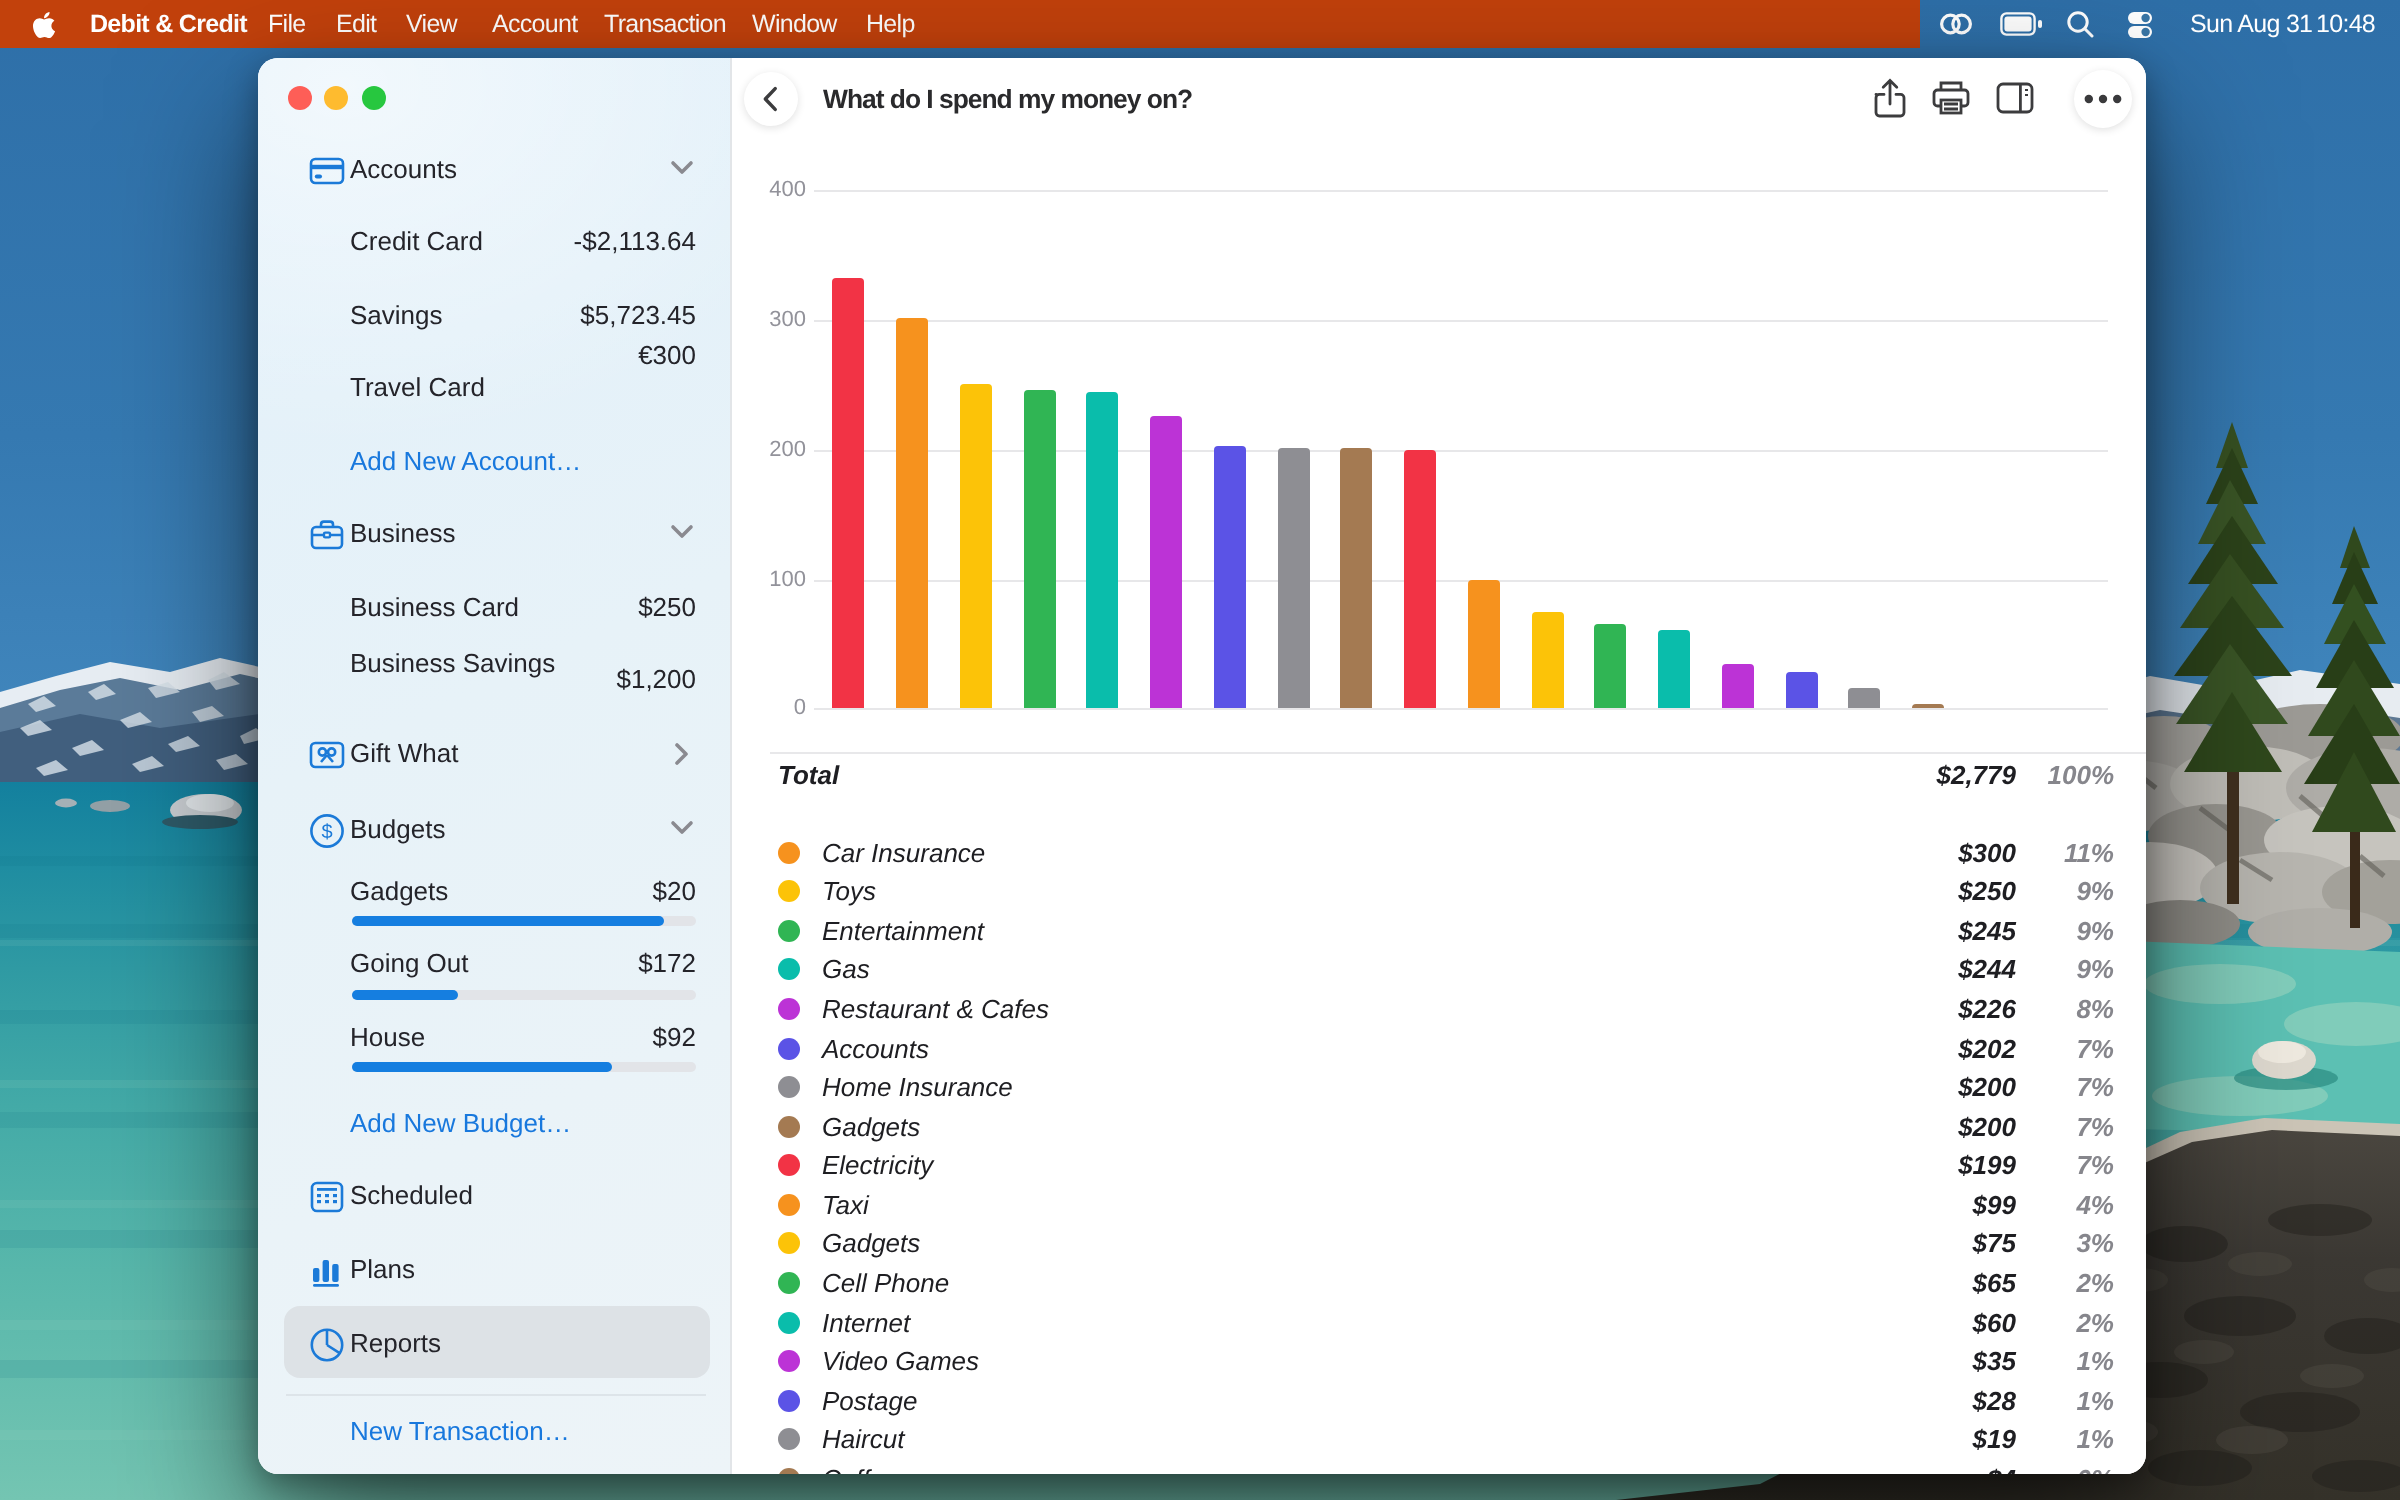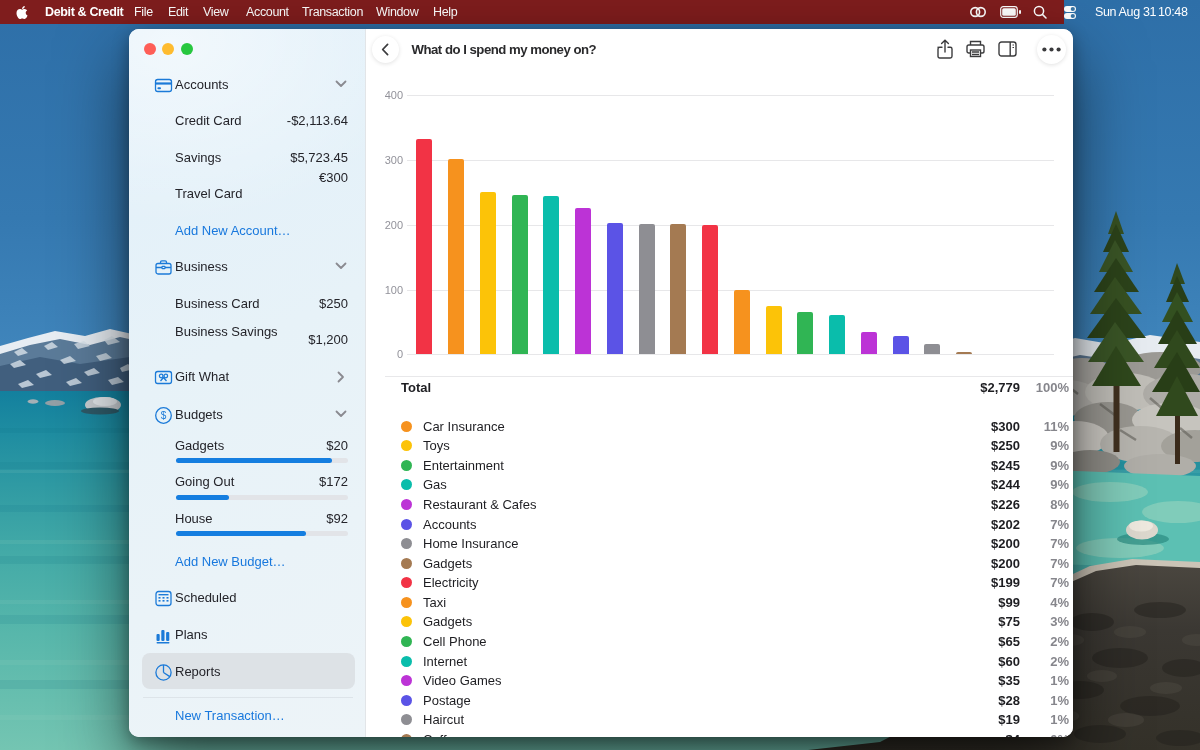--- a/index.html
+++ b/index.html
@@ -1,22 +1,22 @@
 <!DOCTYPE html>
 <html><head>
 <meta charset="utf-8">
 <style>
   * { margin:0; padding:0; box-sizing:border-box; }
   html,body { width:1200px; height:750px; overflow:hidden; }
   body { font-family:"Liberation Sans", sans-serif; position:relative; }
   .abs { position:absolute; }
   #wall { position:absolute; left:0; top:0; }
   
-  #menubar { position:absolute; left:0; top:0; width:1064px; height:24px;
-    background:#7f1d1d; color:#fff; font-size:12.5px; letter-spacing:-0.35px; }
+  #menubar { position:absolute; left:0; top:0; width:960px; height:24px;
+    background:#c2410c; color:#fff; font-size:12.5px; letter-spacing:-0.35px; }
   #menubar .item { position:absolute; top:0; height:24px; line-height:25px; white-space:nowrap; }
   
   #window { position:absolute; left:129px; top:29px; width:944px; height:708px;
     border-radius:10px; background:#fff; overflow:hidden;
     box-shadow:0 30px 70px rgba(0,0,0,0.58), 0 5px 16px rgba(0,0,0,0.34); }
   #sidebar { position:absolute; left:0; top:0; width:237px; height:708px;
     background:radial-gradient(ellipse 420px 300px at 18% 2%, rgba(255,255,255,0.55), rgba(255,255,255,0) 60%), linear-gradient(155deg,#e1f0fa 0%, #e7f2f8 45%, #edf4f8 100%); }
   #main { position:absolute; left:237px; top:0; width:707px; height:708px;
     background:#fff; }
   .tl { position:absolute; width:12px; height:12px; border-radius:50%; top:14px; }
@@ -25,21 +25,21 @@
   .slink { position:absolute; left:46px; font-size:13px; color:#1878dd; height:18px; line-height:18px; }
   .sicon { position:absolute; left:25px; width:19px; height:19px; }
   .chev { position:absolute; color:#8a8a90; }
   .pbar { position:absolute; left:47px; width:172px; height:5px; border-radius:3px; background:#e2e4e8; }
   .pfill { height:5px; border-radius:3px; background:#157ee0; }
   
   .grid { position:absolute; height:1px; background:#e7e7e9; left:41px; width:647px; }
   .ylab { position:absolute; font-size:11px; color:#92929a; width:40px; text-align:right; left:234px; }
   .bar { position:absolute; width:16px; border-radius:2px 2px 0 0; }
   
-  .trow { position:absolute; left:16px; width:707px; height:19px; font-size:13px; }
+  .trow { position:absolute; left:4px; width:707px; height:19px; font-size:13px;font-style:italic; }
   .dot { position:absolute; width:11px; height:11px; border-radius:50%; }
   .tlab { position:absolute; left:41px; color:#1e1e22; height:19px; line-height:19px; }
   .tamt { position:absolute; right:69px; color:#1e1e22; font-weight:bold; height:19px; line-height:19px; text-align:right; }
   .tpct { position:absolute; right:20px; color:#86868c; font-weight:bold; height:19px; line-height:19px; text-align:right; }
 </style>
 </head>
 <body>
 <svg id="wall" width="1200" height="750" viewBox="0 0 1200 750">
   <defs>
     <linearGradient id="sky" x1="0" y1="0" x2="0" y2="1">

